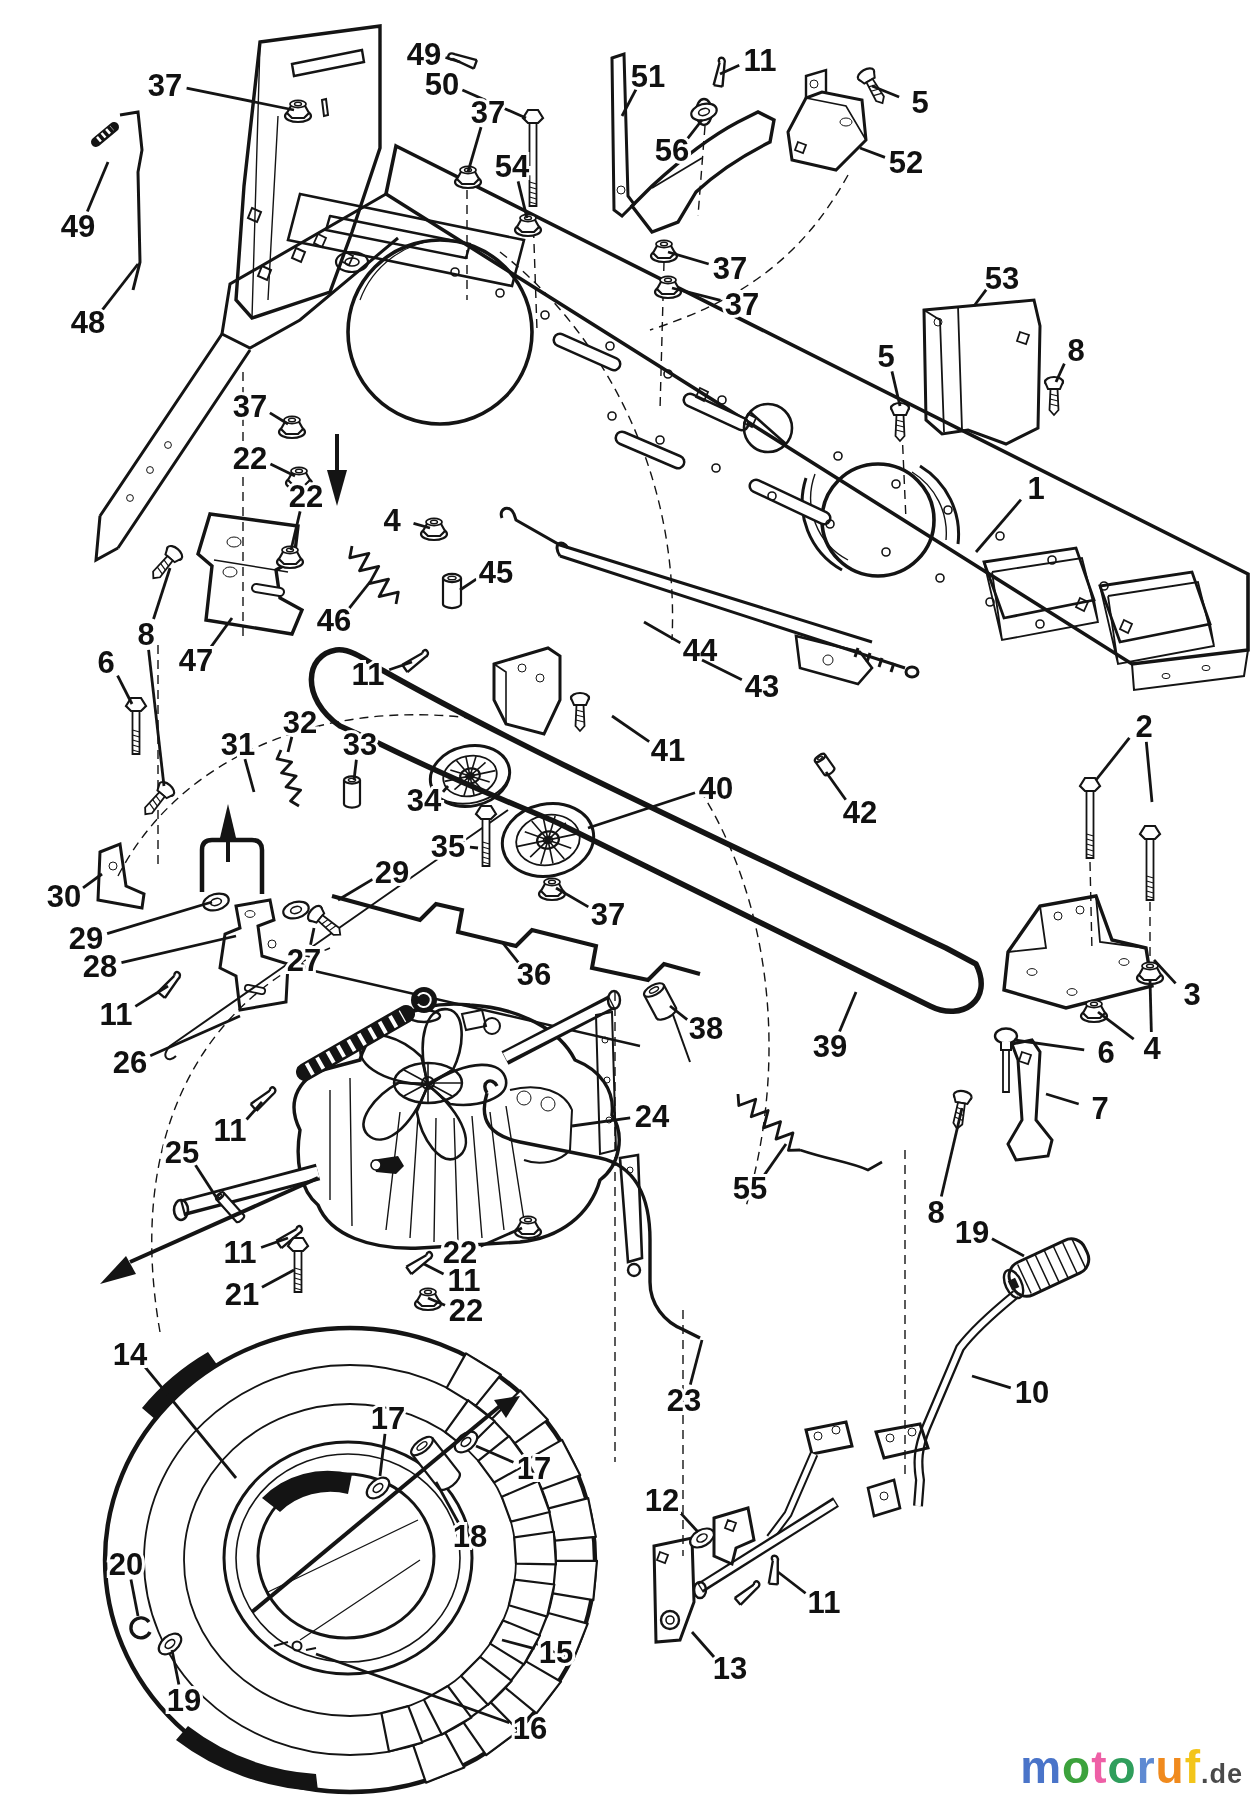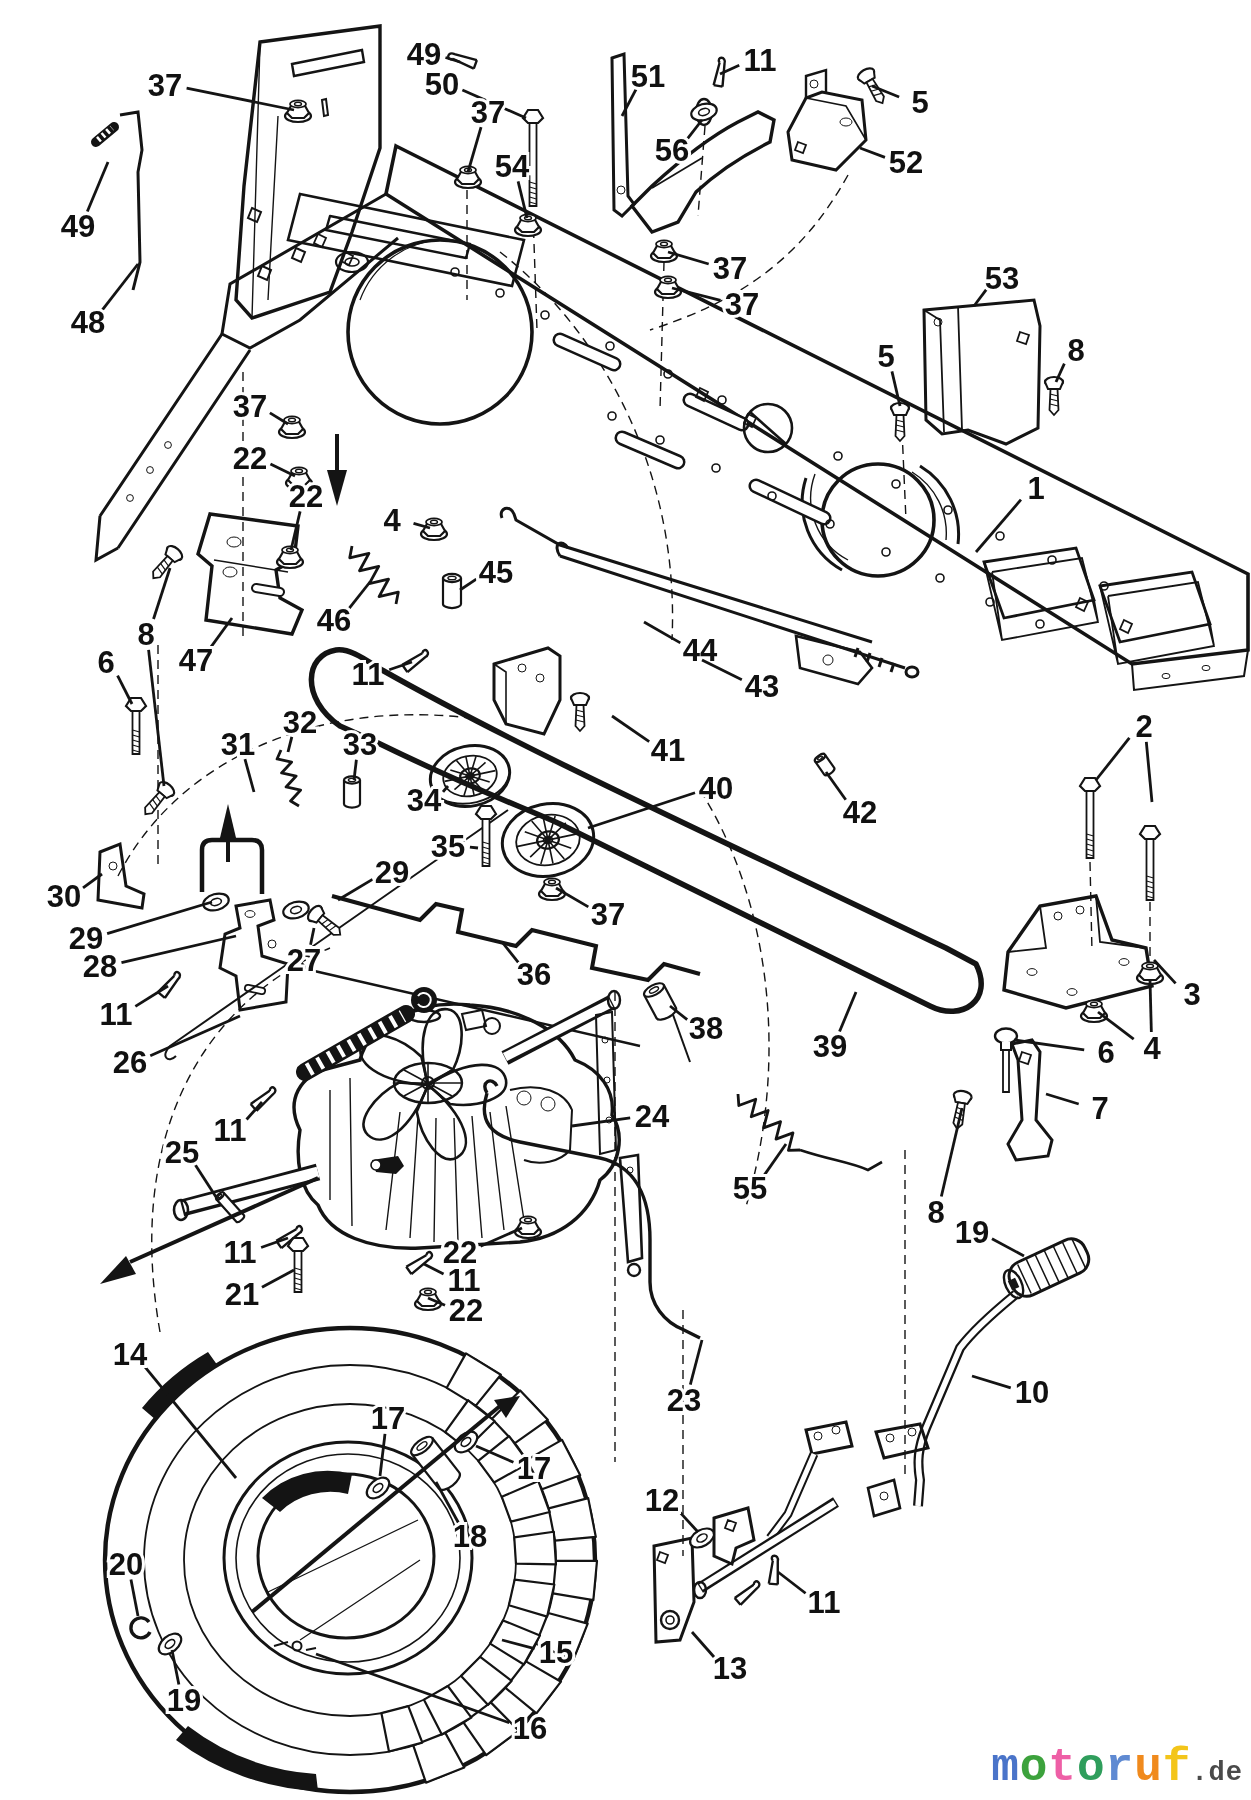--- a/index.html
+++ b/index.html
@@ -2,21 +2,21 @@
 <html><head>
 <meta charset="utf-8">
 <style>
   html,body{margin:0;padding:0;background:#fff;}
   #stage{position:relative;width:1251px;height:1800px;background:#fff;overflow:hidden;
          font-family:"Liberation Sans",sans-serif;border-radius:14px;}
   svg{position:absolute;left:0;top:0;}
   .ink{stroke:#141414;fill:none;}
   text.plbl{font-family:"Liberation Sans",sans-serif;font-weight:bold;font-size:31px;fill:#111;
             paint-order:stroke;stroke:#fff;stroke-width:6px;}
-  #watermark{position:absolute;right:8px;bottom:6px;font-family:Liberation Mono, monospace;
+  #watermark{position:absolute;right:8px;bottom:6px;font-family:Liberation Sans, sans-serif;
              font-weight:bold;font-size:46px;letter-spacing:1px;user-select:none;}
   #watermark .suf{font-size:27px;color:#4a4a4a;font-weight:bold;}
 </style>
 </head>
 <body>
 
 <div id="stage">
 <svg id="scene" width="1251" height="1800" viewBox="0 0 1251 1800">
   <g id="art">
 

